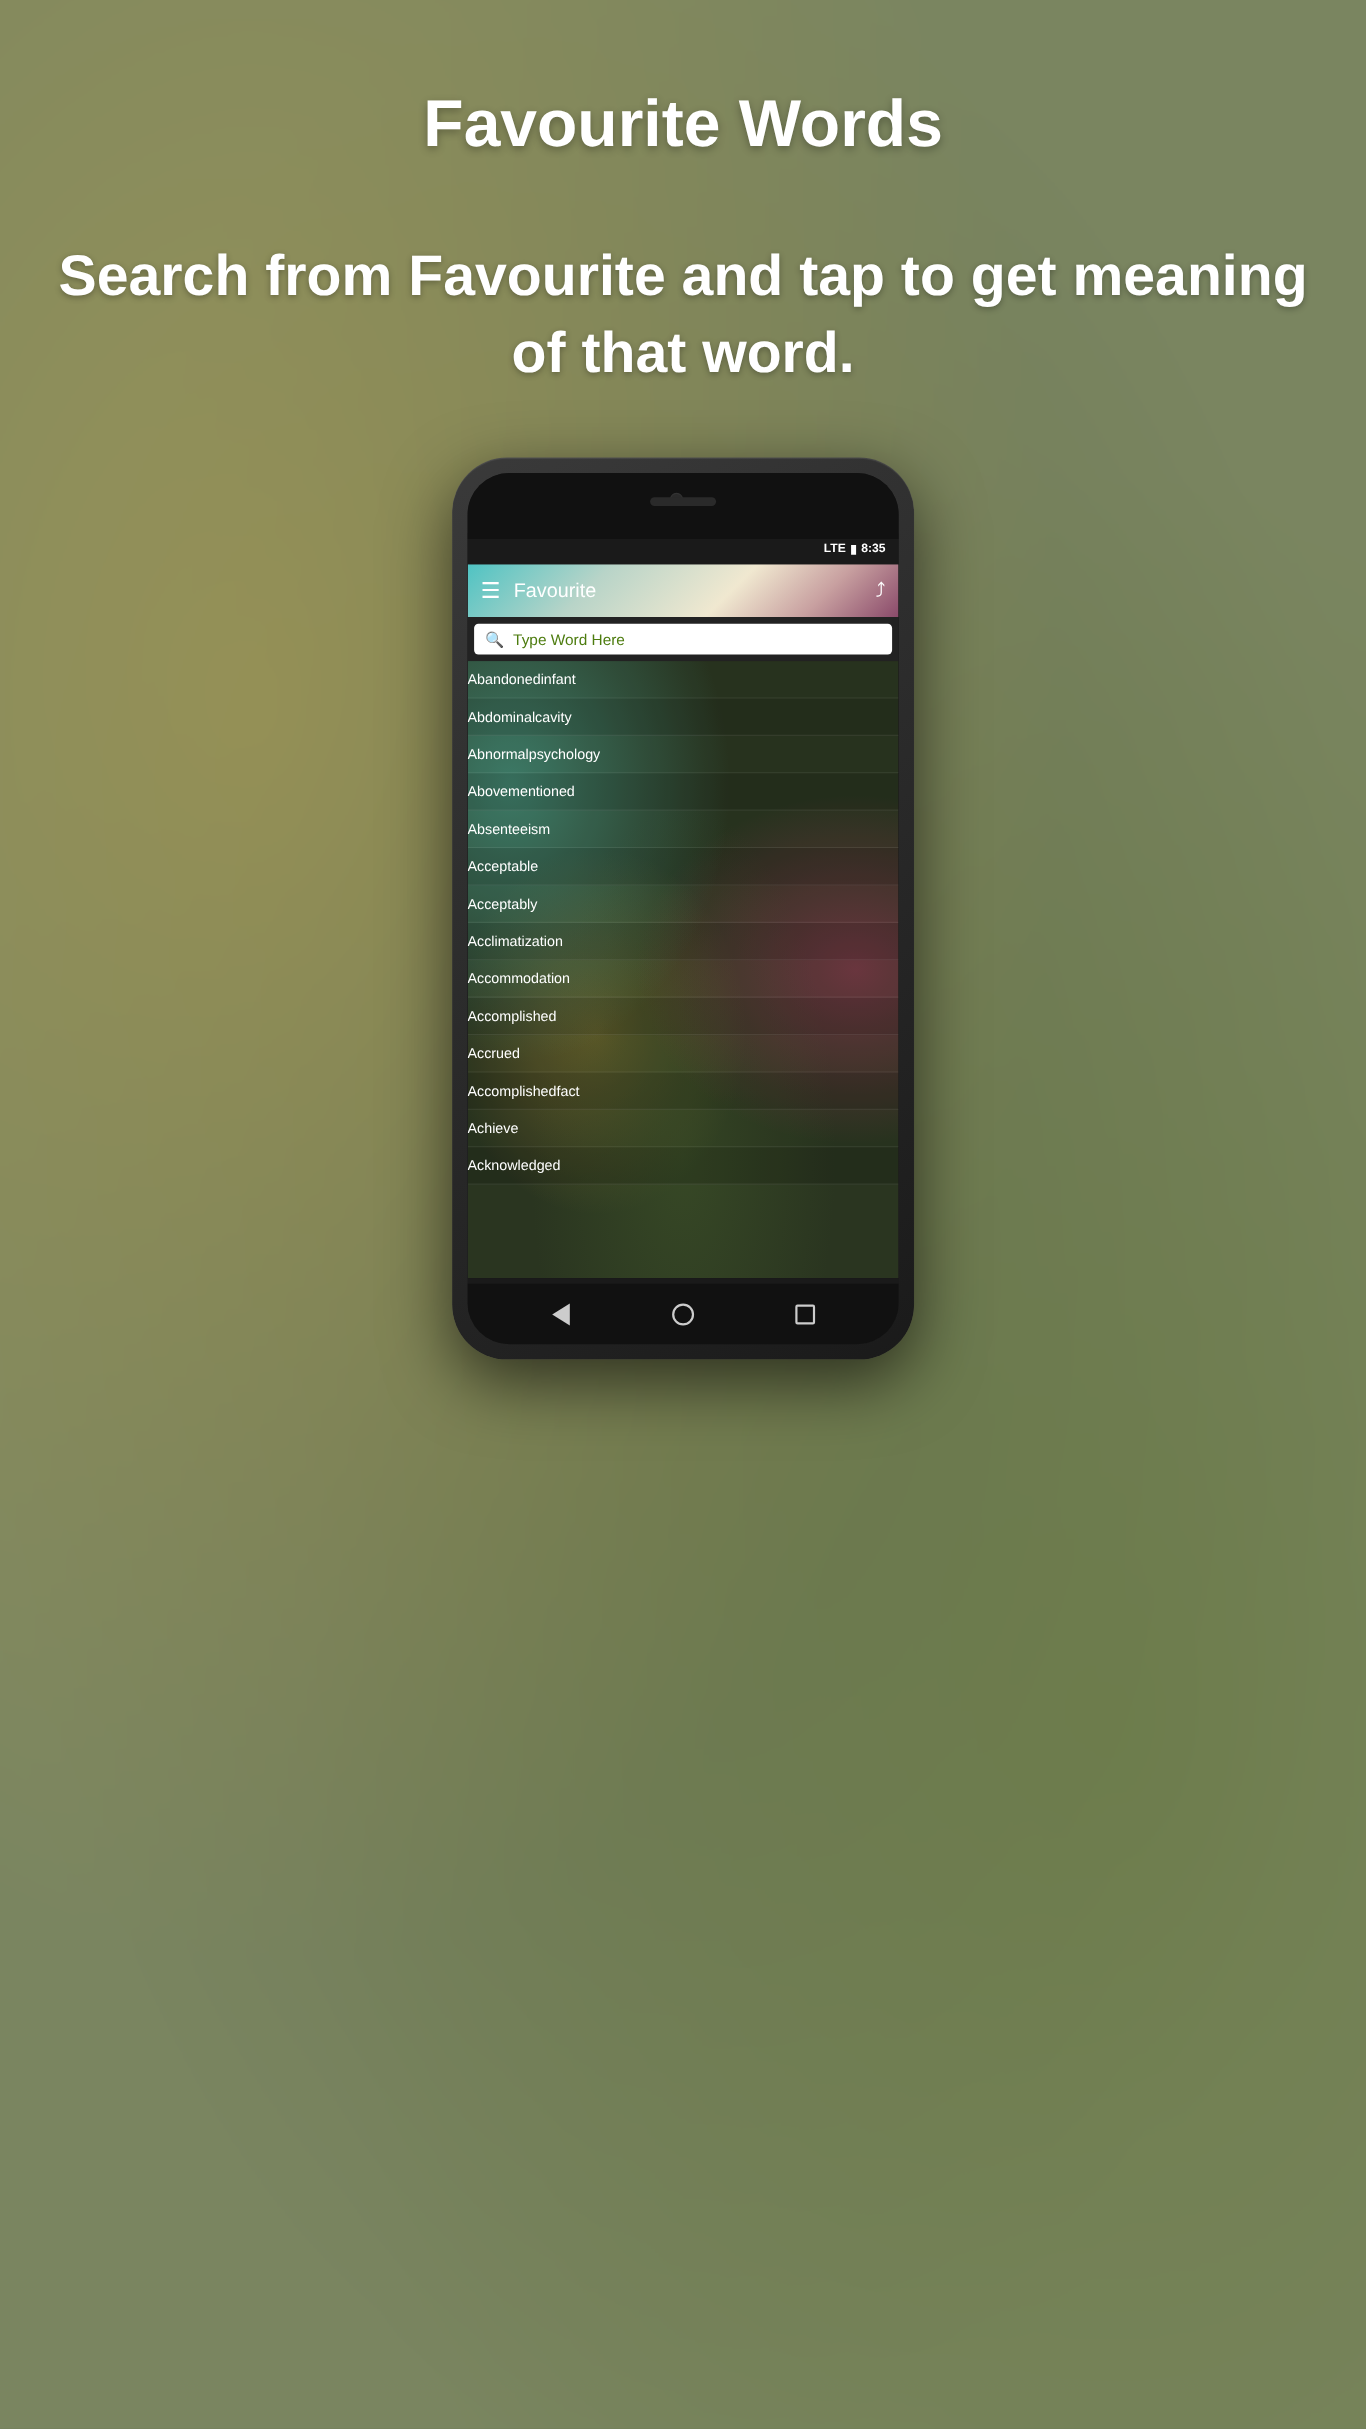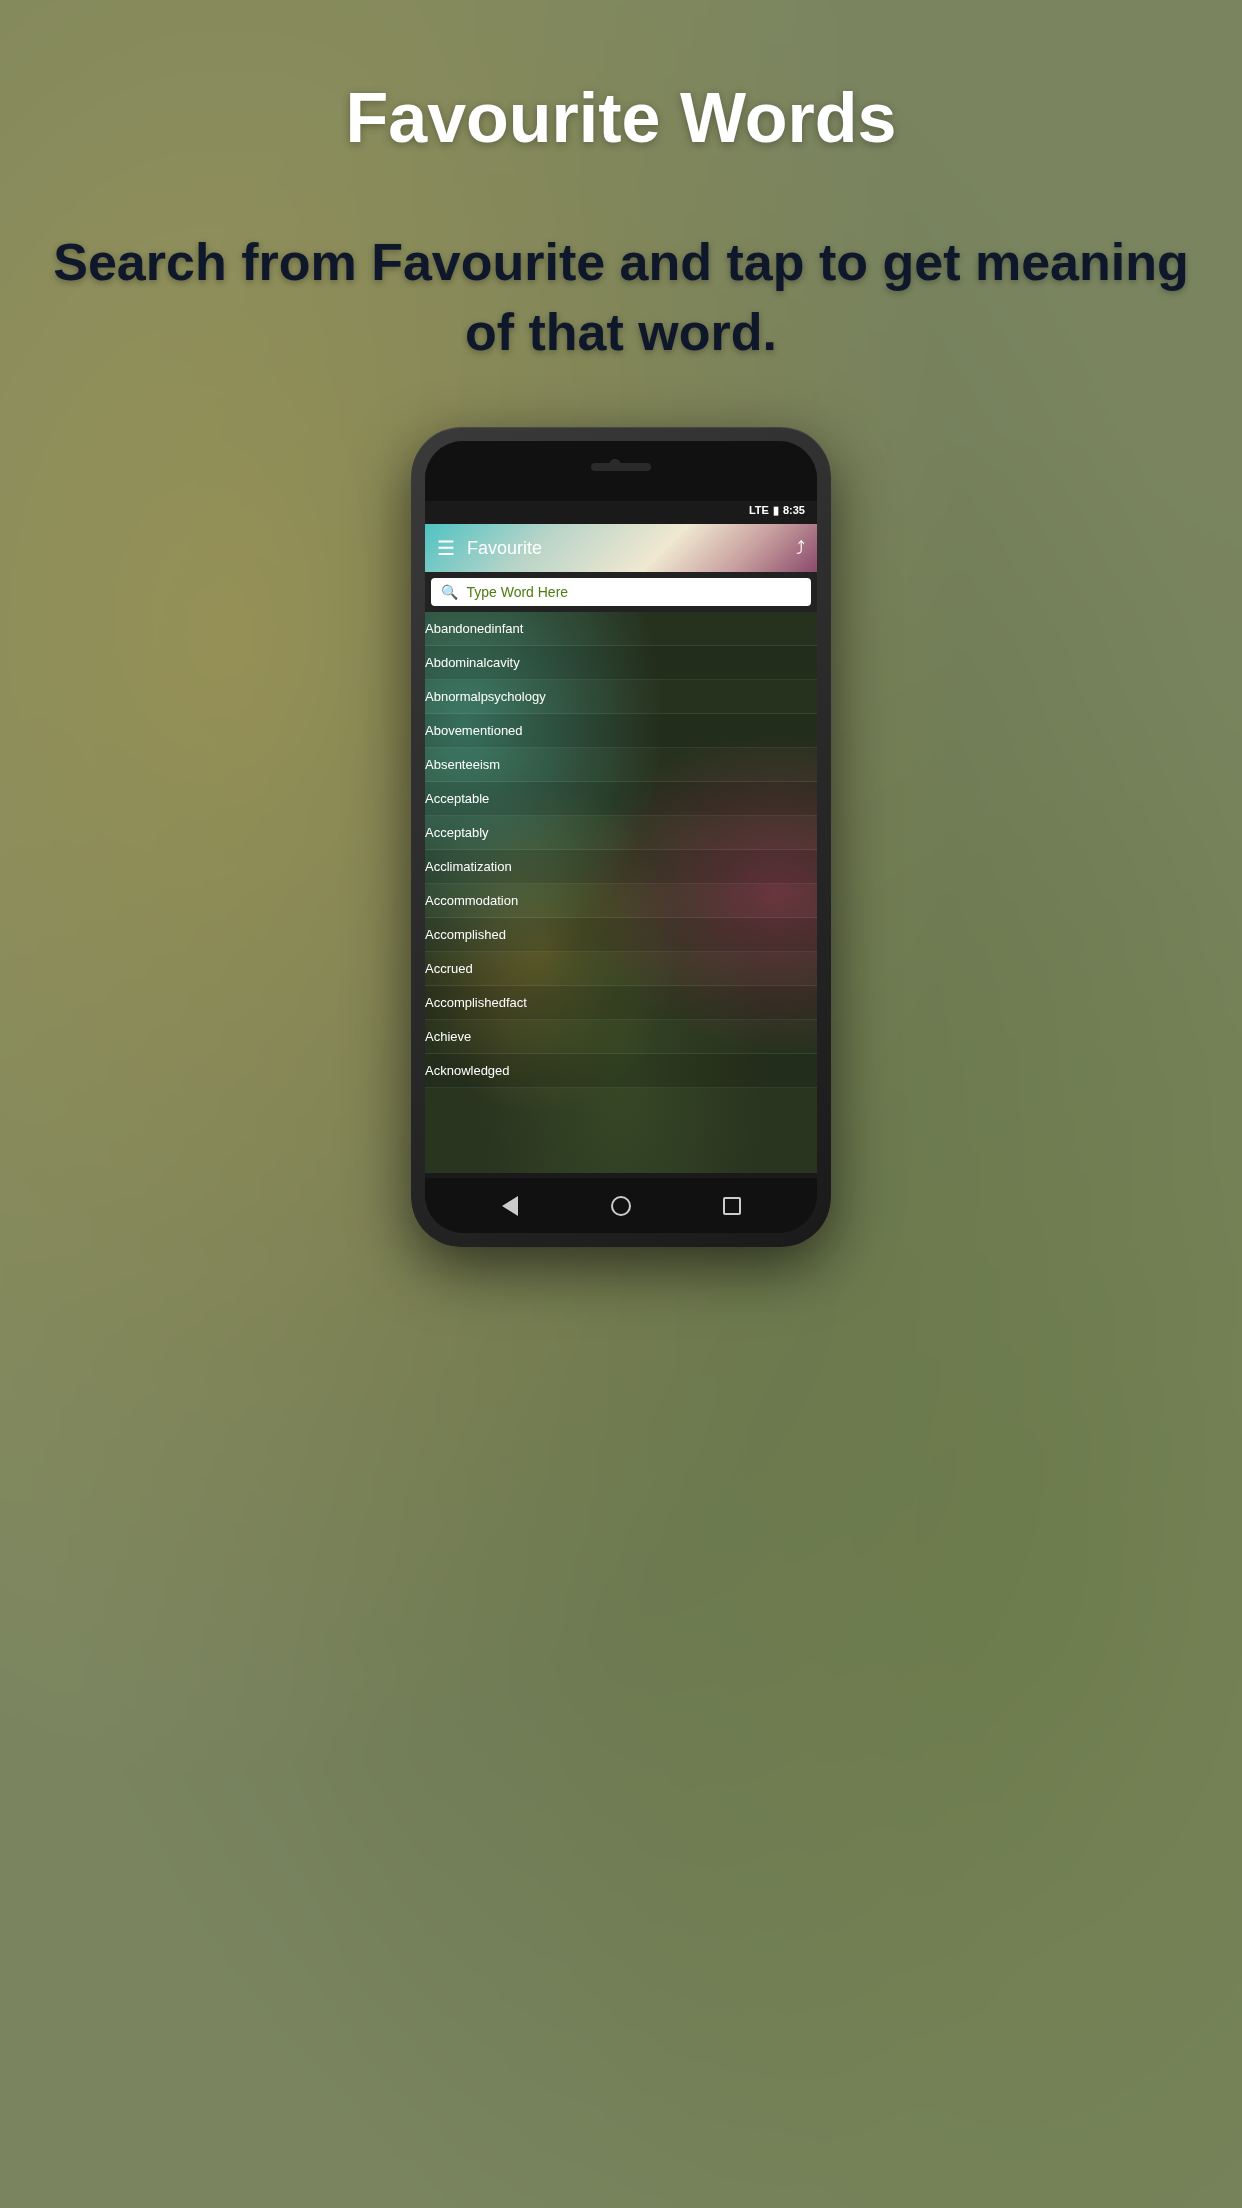--- a/index.html
+++ b/index.html
@@ -35,32 +35,32 @@
       height: 100%;
     }
 
     .title-section {
       margin-top: 80px;
       text-align: center;
       padding: 0 60px;
     }
 
     .main-title {
-      font-size: 70px;
+      font-size: 60px;
       font-weight: 900;
       color: #ffffff;
       text-shadow: 0 2px 8px rgba(0,0,0,0.3);
       line-height: 1.1;
     }
 
     .subtitle {
       margin-top: 70px;
       font-size: 52px;
       font-weight: 700;
-      color: #0f172a;
+      color: #ffffff;
       text-align: center;
       line-height: 1.35;
       padding: 0 40px;
       text-shadow: 0 2px 6px rgba(0,0,0,0.3);
     }
 
     
     .phone-container {
       margin-top: 60px;
       position: relative;

